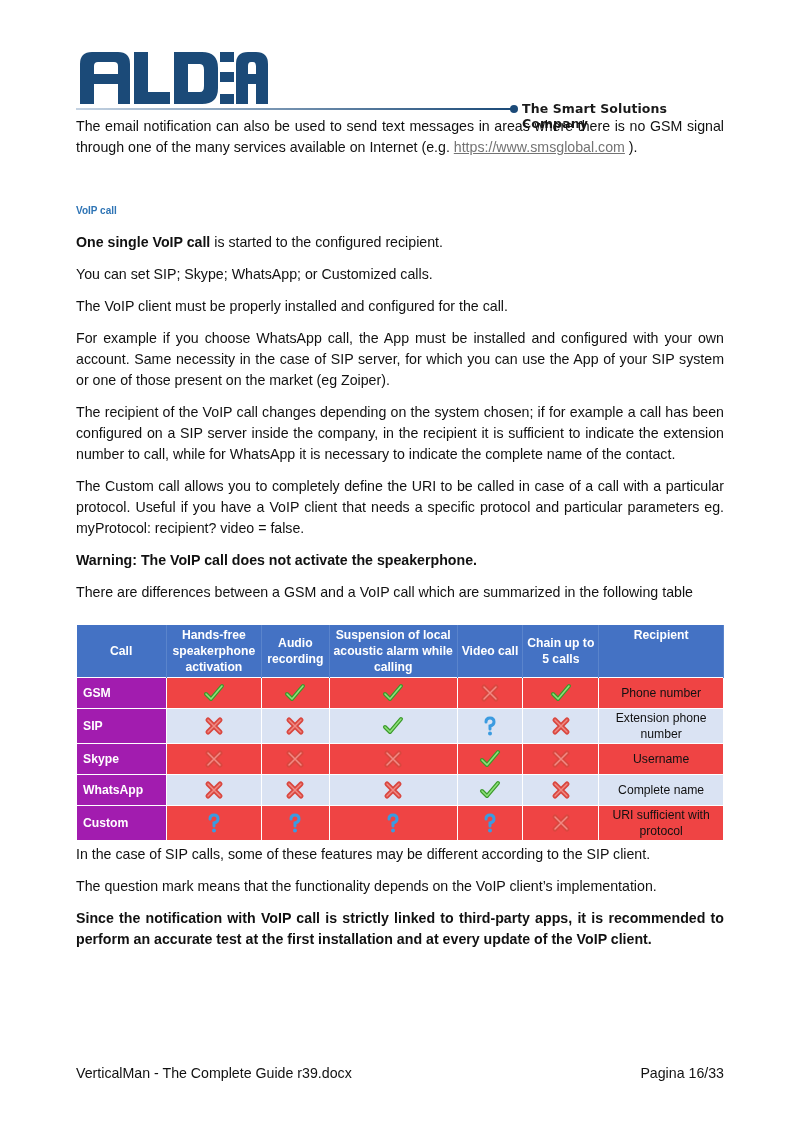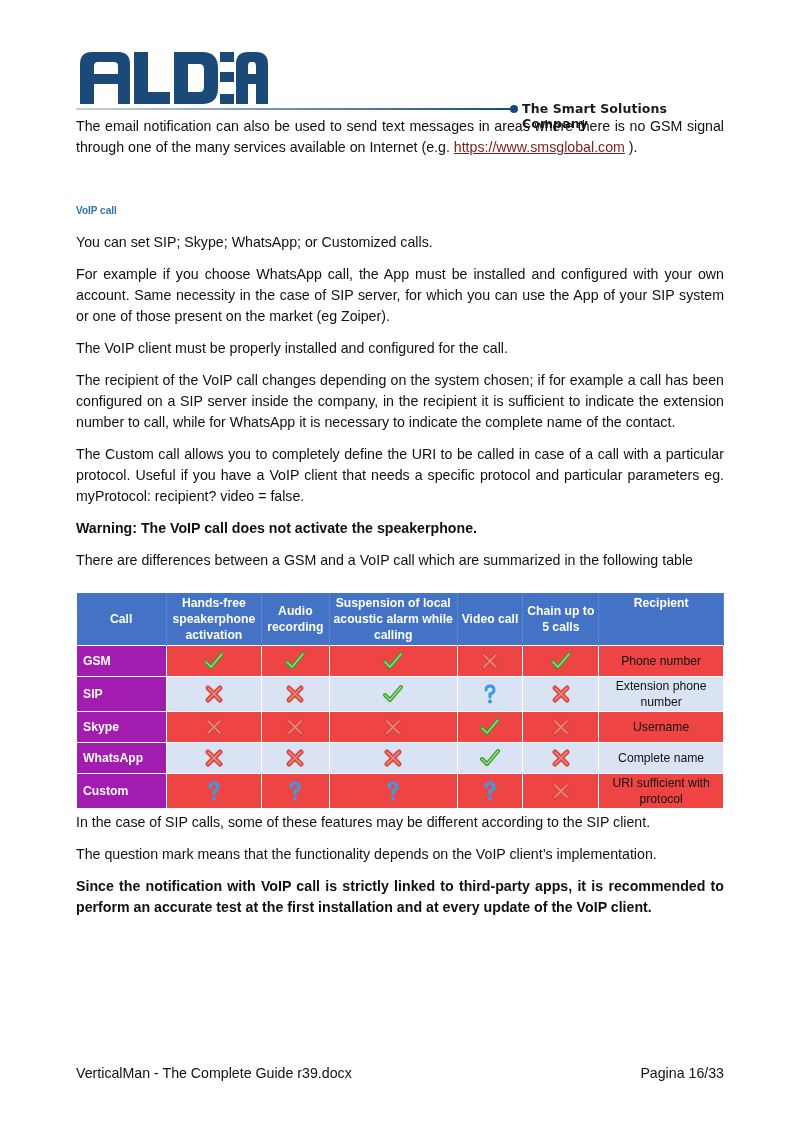--- a/index.html
+++ b/index.html
@@ -20,21 +20,21 @@
     .tagline {
       position: absolute; left: 446px; top: 53px; font-size: 12.5px; font-weight: bold;
       color: #1a1a1a; letter-spacing: 0.1px;
       font-family: "DejaVu Sans", sans-serif;
     }
     .content {
       position: absolute; left: 76px; top: 116px; width: 648px;
       font-size: 14.2px; line-height: 21px;
     }
     p { margin: 0 0 11px 0; text-align: justify; }
-    .link { color: #7f1d1d; text-decoration: underline; }
+    .link { color: #737373; text-decoration: underline; }
     .section-title { color: #2e74b5; font-weight: bold; margin-top: 42px; margin-bottom: 11px; font-size: 10px; }
     .bold { font-weight: bold; }
     table.cmp {
       border-collapse: collapse; width: 648px; margin-top: 2px; margin-bottom: 3px;
       font-size: 12.2px; line-height: 16px;
     }
     table.cmp th {
       background: #4472c4; color: #ffffff; font-weight: bold; padding: 2px 3px;
       vertical-align: middle; text-align: center; border-right: 1px solid #5a84cc;
     }
@@ -70,23 +70,24 @@
   <div class="rule"></div>
   <div class="dot"></div>
   <div class="tagline">The Smart Solutions Company</div>
 </div>
 
 <div class="content">
   <p><span>The email notification can also be used to send text messages in areas where there is no GSM signal through one of the many services available on Internet (e.g. </span><a class="link">https://www.smsglobal.com</a><span> ).</span></p>
 
   <div class="section-title">VoIP call</div>
 
+  <p><span class="bold">One single VoIP call</span><span> is started to the configured recipient.</span></p>
   <p>You can set SIP; Skype; WhatsApp; or Customized calls.</p>
+  <p>The VoIP client must be properly installed and configured for the call.</p>
   <p>For example if you choose WhatsApp call, the App must be installed and configured with your own account. Same necessity in the case of SIP server, for which you can use the App of your SIP system or one of those present on the market (eg Zoiper).</p>
-  <p>The VoIP client must be properly installed and configured for the call.</p>
   <p>The recipient of the VoIP call changes depending on the system chosen; if for example a call has been configured on a SIP server inside the company, in the recipient it is sufficient to indicate the extension number to call, while for WhatsApp it is necessary to indicate the complete name of the contact.</p>
   <p>The Custom call allows you to completely define the URI to be called in case of a call with a particular protocol. Useful if you have a VoIP client that needs a specific protocol and particular parameters eg. myProtocol: recipient? video = false.</p>
   <p class="bold">Warning: The VoIP call does not activate the speakerphone.</p>
   <p style="margin-bottom:22px;">There are differences between a GSM and a VoIP call which are summarized in the following table</p>
 
   <table class="cmp">
     <colgroup>
       <col style="width:90px">
         <col style="width:95px">
         <col style="width:68px">

